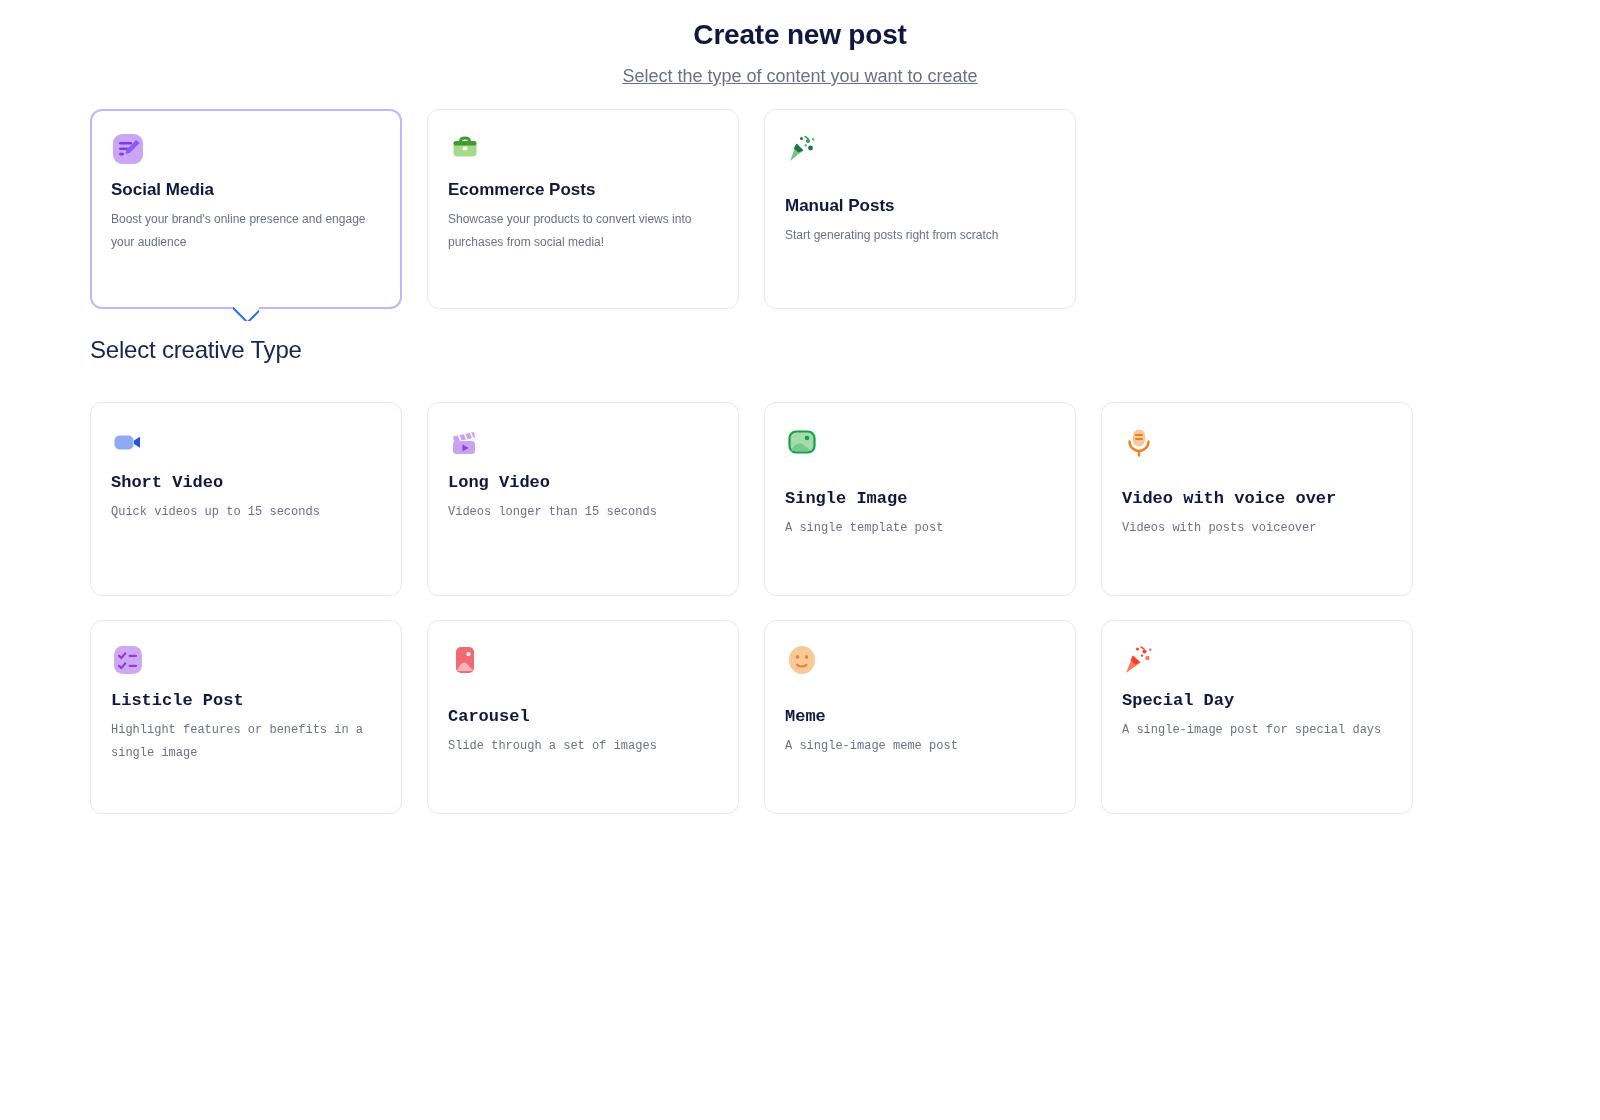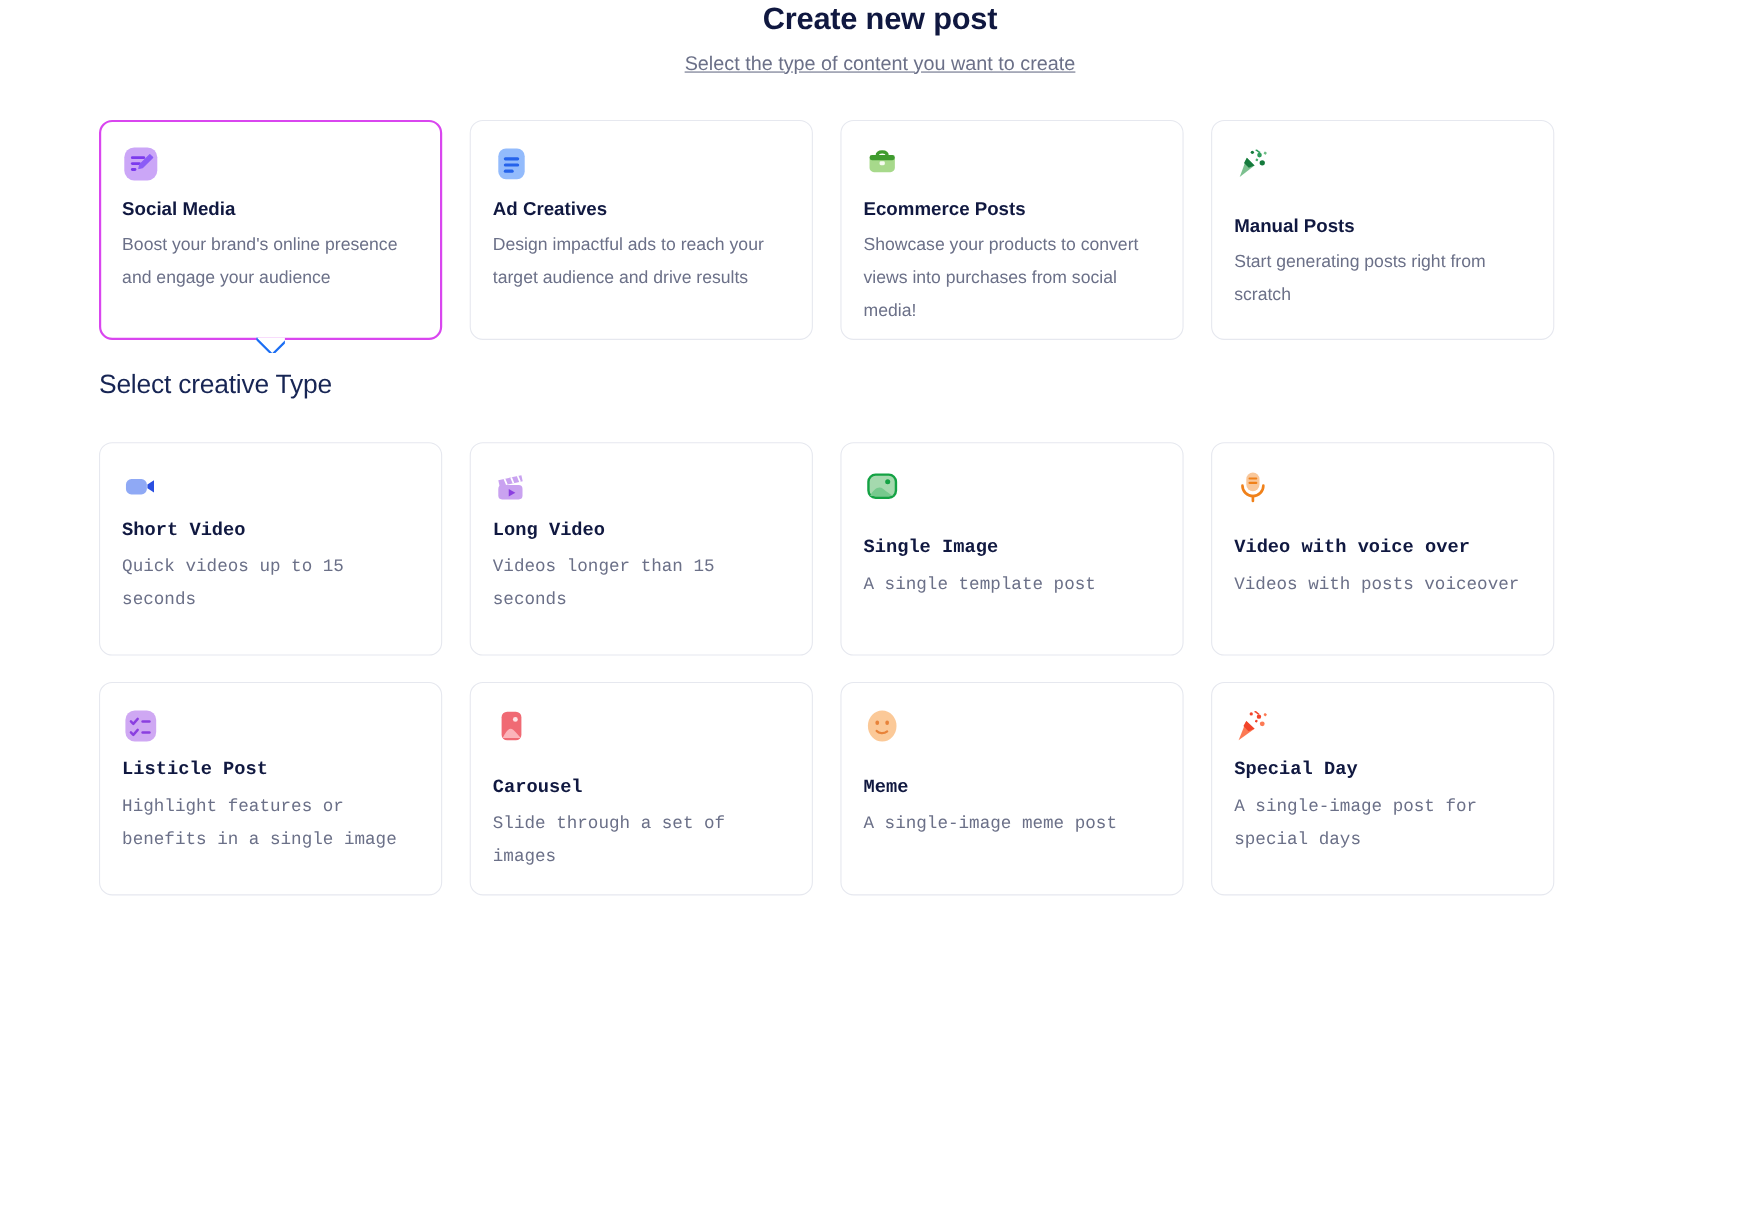--- a/index.html
+++ b/index.html
@@ -11,21 +11,21 @@
     font-family: "Liberation Sans", sans-serif;
     -webkit-font-smoothing: antialiased;
   }
   .page {
     width: 1600px; height: 1120px;
     position: relative;
     overflow: hidden;
   }
 
   
-  .header { text-align: center; }
+  .header { padding-top: 18px; text-align: center; }
   .page-title {
     font-size: 28px;
     font-weight: bold;
     color: #101840;
     letter-spacing: -0.2px;
     margin: 0;
     line-height: 1.2;
   }
   .page-subtitle {
     font-size: 18px;
@@ -52,21 +52,21 @@
     border: 1px solid #e6e8ef;
     border-radius: 12px;
     padding: 22px 20px 20px 20px;
     position: relative;
     cursor: pointer;
   }
   .card.h1 { height: 200px; }
   .card.h2 { height: 194px; }
 
   .card.selected {
-    border: 2px solid #d946ef;
+    border: 2px solid #c4b5fd;
     padding: 21px 19px 19px 19px;
   }
   
   .card.selected .tail-outer,
   .card.selected .tail-inner {
     position: absolute;
     left: 50%;
     width: 26px; height: 14px;
     transform: translateX(-50%);
     overflow: hidden;
@@ -92,21 +92,21 @@
   .card-icon svg { display: block; width: 34px; height: 34px; }
 
   .card-title {
     font-size: 17px;
     font-weight: bold;
     color: #101840;
     margin: 0 0 8px 0;
     line-height: 1.2;
   }
   .card-desc {
-    font-size: 16px;
+    font-size: 12px;
     color: #6b7088;
     margin: 0;
     line-height: 1.85;
   }
 
   
   .section-heading {
     position: absolute;
     left: 90px;
     top: 336px;
@@ -138,32 +138,20 @@
           <rect x="8" y="15.4" width="9" height="2.6" rx="1.3" fill="#7c3aed"></rect>
           <rect x="8" y="20.8" width="5" height="2.6" rx="1.3" fill="#7c3aed"></rect>
           <path d="M25.2 8.6l2.6 2.6-9.2 9.2-3.4.8.8-3.4z" fill="#8b5cf6" stroke="#8b5cf6" stroke-width="1.1" stroke-linejoin="round"></path>
         </svg>
       </span>
       <h3 class="card-title">Social Media</h3>
       <p class="card-desc">Boost your brand's online presence and engage your audience</p>
       <span class="tail-outer"></span>
     </div>
 
-    <div class="card h1">
-      <span class="card-icon">
-        <svg viewBox="0 0 34 34" xmlns="http://www.w3.org/2000/svg">
-          <rect x="5" y="3" width="24" height="28" rx="7" fill="#93bbfc"></rect>
-          <rect x="10" y="11" width="14" height="2.8" rx="1.4" fill="#2563eb"></rect>
-          <rect x="10" y="16.6" width="14" height="2.8" rx="1.4" fill="#2563eb"></rect>
-          <rect x="10" y="22.2" width="9" height="2.8" rx="1.4" fill="#2563eb"></rect>
-        </svg>
-      </span>
-      <h3 class="card-title">Ad Creatives</h3>
-      <p class="card-desc">Design impactful ads to reach your target audience and drive results</p>
-    </div>
 
     <div class="card h1">
       <span class="card-icon">
         <svg viewBox="0 0 34 34" xmlns="http://www.w3.org/2000/svg">
           <path d="M12.5 9.5c0-2 1.6-3.5 4.5-3.5s4.5 1.5 4.5 3.5" fill="none" stroke="#3f9b2f" stroke-width="3" stroke-linecap="round"></path>
           <rect x="5.5" y="9" width="23" height="15.5" rx="4" fill="#a7d98b"></rect>
           <rect x="5.5" y="9" width="23" height="4.6" rx="2.2" fill="#3f9b2f"></rect>
           <rect x="14.6" y="14.6" width="4.8" height="3.6" rx="1.3" fill="#f4fbef"></rect>
         </svg>
       </span>

